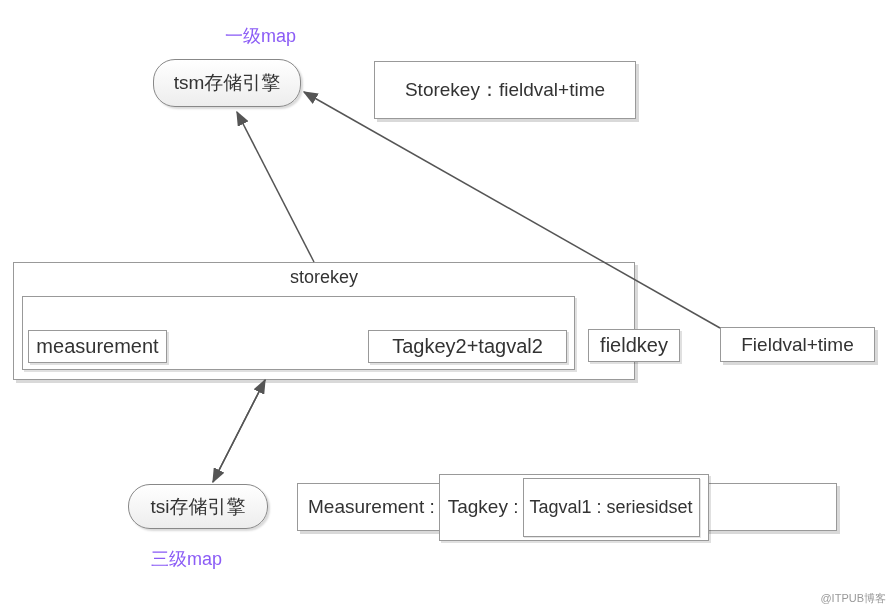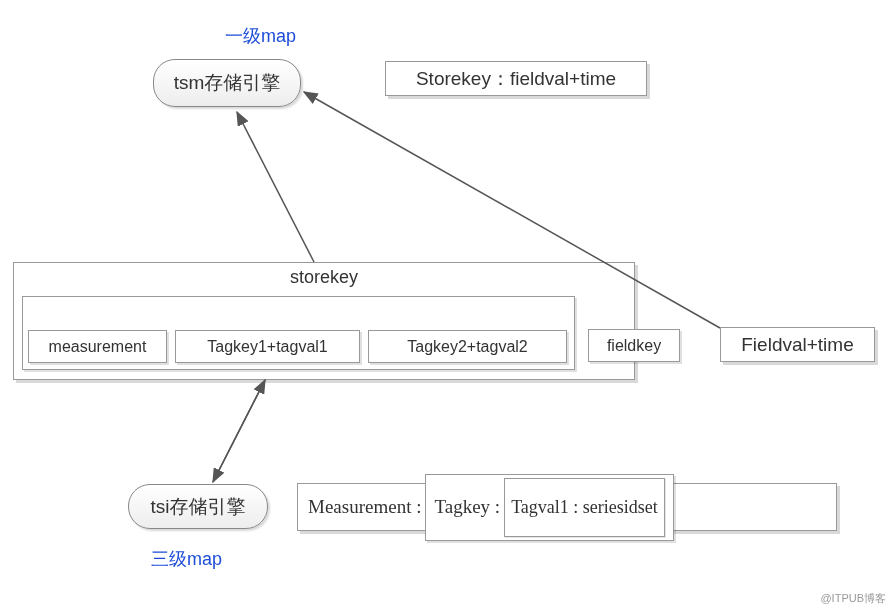--- a/index.html
+++ b/index.html
@@ -8,21 +8,21 @@
       height: 608px;
       position: relative;
       background: #ffffff;
       font-family: sans-serif;
       font-size: 18px;
       color: #333;
     }
     .label-text {
       position: absolute;
       font-size: 18px;
-      color: #1d4ed8;
+      color: #8b5cf6;
     }
     .rounded-node {
       position: absolute;
       background: linear-gradient(to bottom, #ffffff, #ededed);
       border: 1.5px solid #888;
       border-radius: 22px;
       display: flex;
       align-items: center;
       justify-content: center;
       box-shadow: 2px 2px 2px rgba(0,0,0,0.15);
@@ -57,21 +57,21 @@
       box-shadow: 2px 2px 0px rgba(0,0,0,0.12);
     }
     .inner-box {
       position: absolute;
       background: #ffffff;
       border: 1.5px solid #999;
       display: flex;
       align-items: center;
       justify-content: center;
       box-shadow: 2px 2px 0px rgba(0,0,0,0.12);
-      font-size: 16px;
+      font-size: 20px;
       padding: 0 8px;
     }
     .tsi-detail {
       position: absolute;
       background: #ffffff;
       border: 1.5px solid #999;
       box-shadow: 3px 3px 0px rgba(0,0,0,0.15);
       display: flex;
       align-items: center;
       font-size: 19px;
@@ -113,54 +113,51 @@
   </style>
 </head>
 <body>
 
 <div class="label-text" style="left:225px; top:24px;">一级map</div>
 
 <div class="rounded-node" style="left:153px; top:59px; width:148px; height:48px;">
   <span>tsm存储引擎</span>
 </div>
 
-<div class="box-node" style="left:374px; top:61px; width:262px; height:35px;margin-left:11px;">
+<div class="box-node" style="left:374px; top:61px; width:262px; height:58px;">
   <span>Storekey：fieldval+time</span>
 </div>
 
 <div class="big-container" style="left:13px; top:262px; width:622px; height:118px;">
   <div class="container-title">storekey</div>
 
   <div class="inner-container" style="left:8px; top:33px; width:553px; height:74px;">
 
     <div class="inner-box" style="left:5px; top:33px; width:139px; height:33px;">
       <span>measurement</span>
-    </div>
-    <div class="inner-box" style="left:152px; top:33px; width:185px; height:33px;">
-      <span>Tagkey1+tagval1</span>
     </div>
     <div class="inner-box" style="left:345px; top:33px; width:199px; height:33px;">
       <span>Tagkey2+tagval2</span>
     </div>
   </div>
 
   <div class="inner-box" style="left:574px; top:66px; width:92px; height:33px;">
     <span>fieldkey</span>
   </div>
 </div>
 
 <div class="box-node" style="left:720px; top:327px; width:155px; height:35px;">
   <span>Fieldval+time</span>
 </div>
 
 <div class="rounded-node" style="left:128px; top:484px; width:140px; height:45px;">
   <span>tsi存储引擎</span>
 </div>
 
-<div class="tsi-detail" style="left:297px; top:483px; width:540px; height:48px;font-family:Liberation Serif, serif;">
+<div class="tsi-detail" style="left:297px; top:483px; width:540px; height:48px;">
   <span>Measurement :</span>
   <span class="tsi-inner">
     <span>Tagkey :</span>
     <span class="tsi-innermost">Tagval1 : seriesidset</span>
   </span>
 </div>
 
 <div class="label-text" style="left:151px; top:547px;">三级map</div>
 
 <div class="watermark">@ITPUB博客</div>

